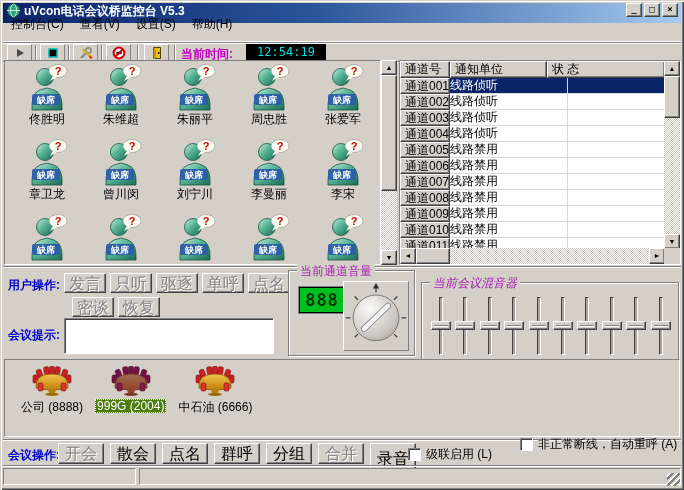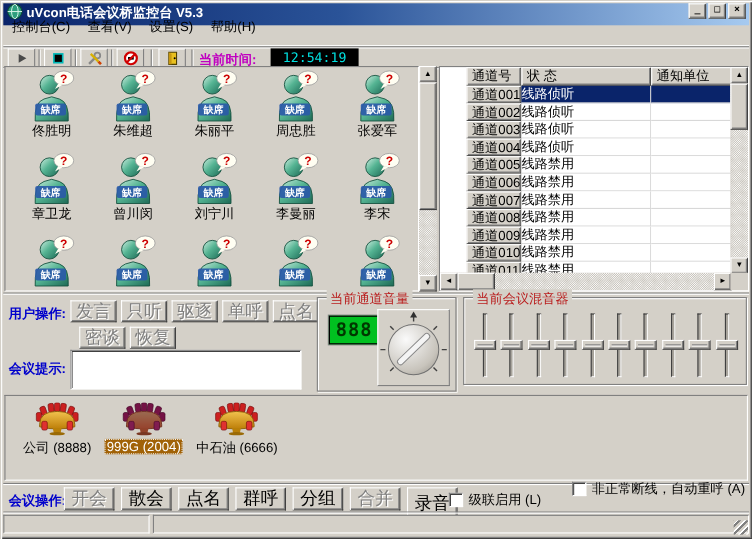--- a/index.html
+++ b/index.html
@@ -48,21 +48,21 @@
   .sb-btn { position:absolute; left:0; width:16px; height:15px; background:#d4d0c8; border:1px solid; border-color:#fff #404040 #404040 #fff;
     box-shadow:inset -1px -1px 0 #808080, inset 1px 1px 0 #d4d0c8; font-size:7px; text-align:center; line-height:13px; color:#000; }
   .sb-thumb { position:absolute; left:0; width:16px; background:#d4d0c8; border:1px solid; border-color:#fff #404040 #404040 #fff;
     box-shadow:inset -1px -1px 0 #808080; }
   .scroll-h .sb-btn { width:16px; height:16px; line-height:14px; }
   .sb-corner { position:absolute; width:16px; height:16px; background:#d4d0c8; }
 
   
   .channel-table { position:absolute; left:399px; top:60px; width:282px; height:205px; background:#fff;
     border:1px solid; border-color:#808080 #fff #fff #808080; overflow:hidden; }
-  .trow, .thead { display:flex; height:17px;margin-left:24px; }
+  .trow, .thead { display:flex; height:17px; }
   .th-cell { background:#d4d0c8; border:1px solid; border-color:#fff #404040 #404040 #fff; box-shadow:inset -1px -1px 0 #808080;
     padding:0 4px; line-height:15px; white-space:nowrap; overflow:hidden; flex:none; }
   .h0,.rowhead { width:50px; }
   .h1 { width:118px; }
   .h2 { width:97px; }
   .trow { height:16px; }
   .trow .rowhead { line-height:14px; }
   .tcell { border-right:1px solid #d8d8d8; border-bottom:1px solid #d8d8d8; padding:0 0; line-height:15px;
     background:#fff; white-space:nowrap; overflow:hidden; flex:none; }
   .tcell.c2 { width:118px; }
@@ -71,42 +71,42 @@
 
   
   .groove-h { position:absolute; left:3px; right:3px; height:2px; border-top:1px solid #808080; border-bottom:1px solid #fff; }
   .blue-label { position:absolute; color:#0000cc; font-weight:bold; }
   .op-btn { position:absolute; height:20px; background:#d4d0c8; border:1px solid; border-color:#fff #404040 #404040 #fff;
     box-shadow:inset -1px -1px 0 #808080, inset 1px 1px 0 #d4d0c8; font-size:16px; text-align:center; line-height:17px; color:#000; }
   .op-btn[disabled] { color:#808080; text-shadow:1px 1px 0 #fff; }
   .prompt-box { position:absolute; left:64px; top:318px; width:210px; height:36px; background:#fff; resize:none;
     border:1px solid; border-color:#808080 #fff #fff #808080; box-shadow:inset 1px 1px 0 #404040; font-family:inherit; font-size:12px; padding:2px; }
   .groupbox { position:absolute; border:1px solid #808080; box-shadow:inset 1px 1px 0 #fff, 1px 1px 0 #fff; }
-  .groupbox .legend { position:absolute; top:-8px; left:8px; background:#d4d0c8; padding:0 3px; font-size:12px; color:#b91c1c; white-space:nowrap; }
+  .groupbox .legend { position:absolute; top:-8px; left:8px; background:#d4d0c8; padding:0 3px; font-size:12px; color:#a21caf; white-space:nowrap; }
   .led { position:absolute; left:10px; top:16px; width:46px; height:26px; background:#00c020; border:1px solid #000;
     box-shadow:0 0 0 1px #808080; color:#003800; font-family:"DejaVu Sans Mono",monospace; font-weight:bold; font-size:17px;
     text-align:center; line-height:24px; letter-spacing:1px; }
   .knob-area { position:absolute; right:5px; top:10px; width:66px; height:70px; background:#d4d0c8;
     border:1px solid; border-color:#fff #808080 #808080 #fff; }
   .mixer-sliders { position:absolute; left:7px; top:12px; right:5px; bottom:4px; display:flex; }
   .slider { position:relative; width:24.5px; height:100%; }
   .slider-track { position:absolute; left:10px; top:2px; width:4px; height:58px; background:#a8a49c;
     border:1px solid; border-color:#404040 #fff #fff #404040; }
   .slider-thumb { position:absolute; left:2px; top:26px; width:20px; height:9px; background:#d4d0c8;
     border:1px solid; border-color:#fff #404040 #404040 #fff; box-shadow:inset -1px -1px 0 #808080; }
   .slider-thumb::after { content:""; position:absolute; left:2px; right:2px; top:3px; height:1px; background:#808080; box-shadow:0 1px 0 #fff; }
 
   
   .conf-panel { position:absolute; left:4px; top:359px; width:676px; height:78px; background:#d4d0c8;
     border:1px solid; border-color:#808080 #fff #fff #808080; display:flex; align-items:flex-start; padding:6px 0 0 14px; gap:10px; }
   .conf-item { display:flex; flex-direction:column; align-items:center; min-width:66px; }
   .conf-icon { width:40px; height:30px; }
   .conf-item.selected .conf-icon svg { filter:hue-rotate(-35deg) brightness(0.62) saturate(0.9); }
   .conf-label { margin-top:3px; padding:0 2px; font-size:12px; white-space:nowrap; }
-  .conf-item.selected .conf-label { background:#a16207; color:#fff; outline:1px dotted #f0f0f0; outline-offset:-1px; }
+  .conf-item.selected .conf-label { background:#4d7c0f; color:#fff; outline:1px dotted #f0f0f0; outline-offset:-1px; }
 
   
   .checkbox-wrap { position:absolute; display:flex; align-items:center; gap:5px; }
   .checkbox-box { width:13px; height:13px; background:#fff; border:1px solid; border-color:#808080 #fff #fff #808080;
     box-shadow:inset 1px 1px 0 #404040; flex:none; }
   .checkbox-label { font-size:12px; color:#000; white-space:nowrap; }
 
   .statusbar-panel { position:absolute; top:468px; height:17px; background:#d4d0c8;
     border:1px solid; border-color:#808080 #fff #fff #808080; }
   .resize-grip { position:absolute; right:4px; bottom:4px; width:13px; height:13px;
@@ -387,22 +387,22 @@
   <div class="scroll-v" style="left:381px; top:60px; height:205px;">
     <div class="sb-track" style="position:absolute; inset:0;"></div>
     <div class="sb-btn" style="top:0">▲</div>
     <div class="sb-thumb" style="top:15px; height:116px;"></div>
     <div class="sb-btn" style="top:190px">▼</div>
   </div>
 
   <div class="channel-table">
     <div class="thead">
         <div class="th-cell h0">通道号</div>
+        <div class="th-cell h2">通知单位</div>
         <div class="th-cell h1">状  态</div>
-        <div class="th-cell h2">通知单位</div>
       </div>
     <div>
         <div class="trow sel">
           <div class="th-cell rowhead">通道001</div>
           <div class="tcell c2">线路侦听</div>
           <div class="tcell c3"></div>
         </div>
         <div class="trow">
           <div class="th-cell rowhead">通道002</div>
           <div class="tcell c2">线路侦听</div>
@@ -502,21 +502,21 @@
           <line x1="54.8" y1="55.8" x2="58.3" y2="59.3"></line>
         </g>
         <polygon points="35,0 31.5,6 38.5,6" fill="#303030"></polygon>
         <circle cx="35" cy="38" r="25" fill="url(#knobg)" stroke="#707070" stroke-width="1"></circle>
         <line x1="22" y1="50" x2="48" y2="25" stroke="#8a8a8a" stroke-width="7" stroke-linecap="round"></line>
         <line x1="22" y1="50" x2="48" y2="25" stroke="#f4f4f4" stroke-width="5" stroke-linecap="round"></line>
       </svg>
     </div>
   </div>
 
-  <div class="groupbox" style="left:421px; top:270px; width:258px; height:80px;">
+  <div class="groupbox" style="left:421px; top:282px; width:258px; height:80px;font-style:italic;">
     <div class="legend">当前会议混音器</div>
     <div class="mixer-sliders">
         <div class="slider">
           <div class="slider-track"></div>
           <div class="slider-thumb"></div>
         </div>
         <div class="slider">
           <div class="slider-track"></div>
           <div class="slider-thumb"></div>
         </div>

